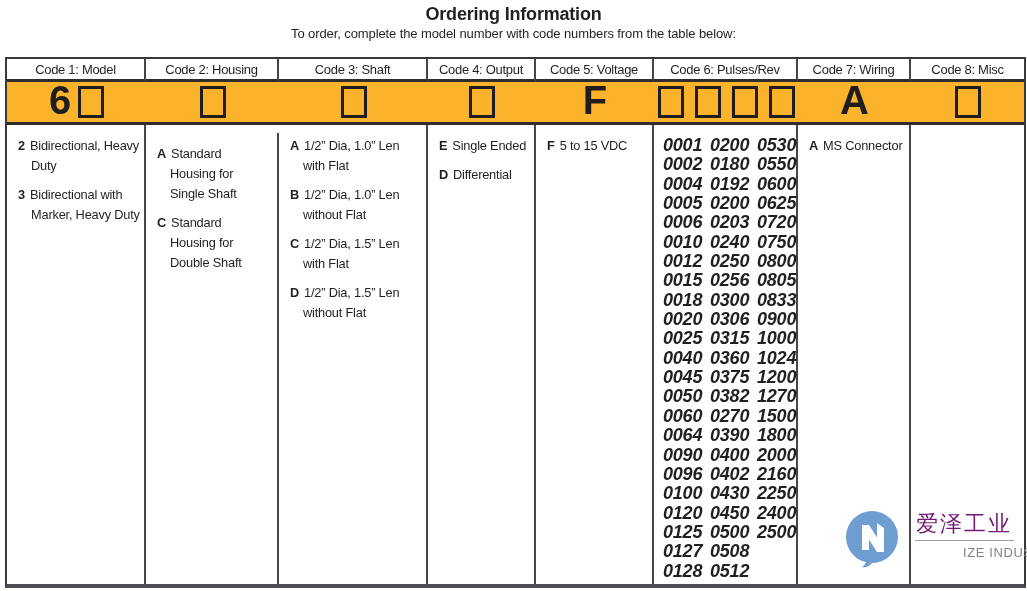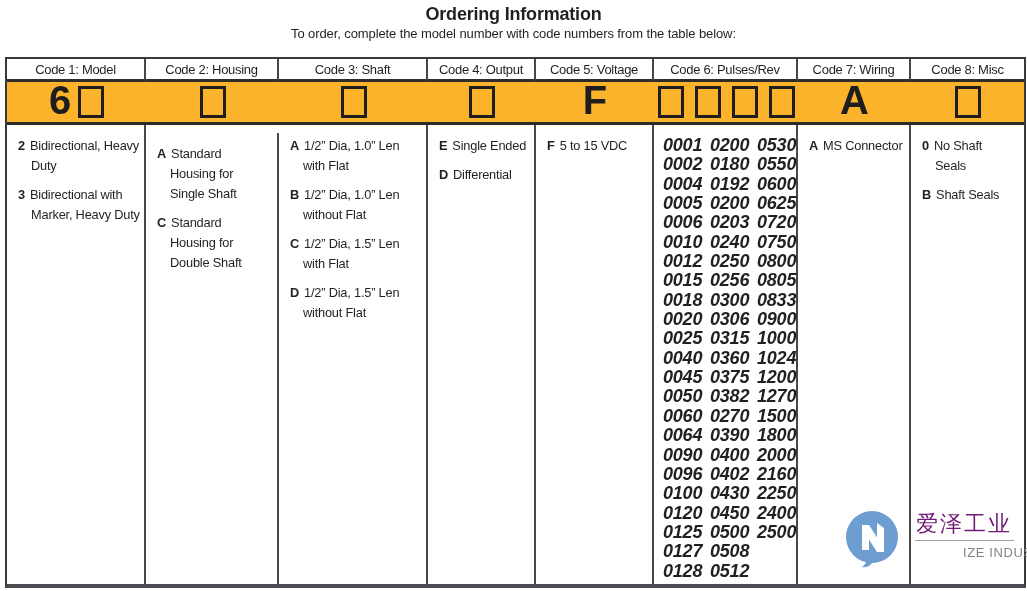--- a/index.html
+++ b/index.html
@@ -230,24 +230,20 @@
       <span class="pv">0127</span>
       <span class="pv">0508</span>
       <span class="pv"></span>
       <span class="pv">0128</span>
       <span class="pv">0512</span>
       <span class="pv"></span>
     </div>
   <div class="cell c7">
       <div class="opt"><b>A</b><span>MS Connector</span></div>
     </div>
-  <div class="cell c8 last">
-      <div class="opt"><b>0</b><span>No Shaft Seals</span></div>
-      <div class="opt"><b>B</b><span>Shaft Seals</span></div>
-    </div>
 </div>
 
 <div class="logo">
   <svg class="logo-icon" viewBox="0 0 58 58" xmlns="http://www.w3.org/2000/svg">
     <circle cx="29" cy="28" r="26" fill="#6D9DD1"></circle>
     <path d="M29 54 C26 58 22 59 19 58 C22 56 23 54 23 52 Z" fill="#6D9DD1"></path>
     <path d="M19 41 L19 16 L26 16 L34 28.5 L34 14 L41 19 L41 43 L34 43 L26 30.5 L26 41 Z" fill="#ffffff"></path>
   </svg>
   <div class="logo-cn">爱泽工业</div>
   <div class="logo-rule"></div>

